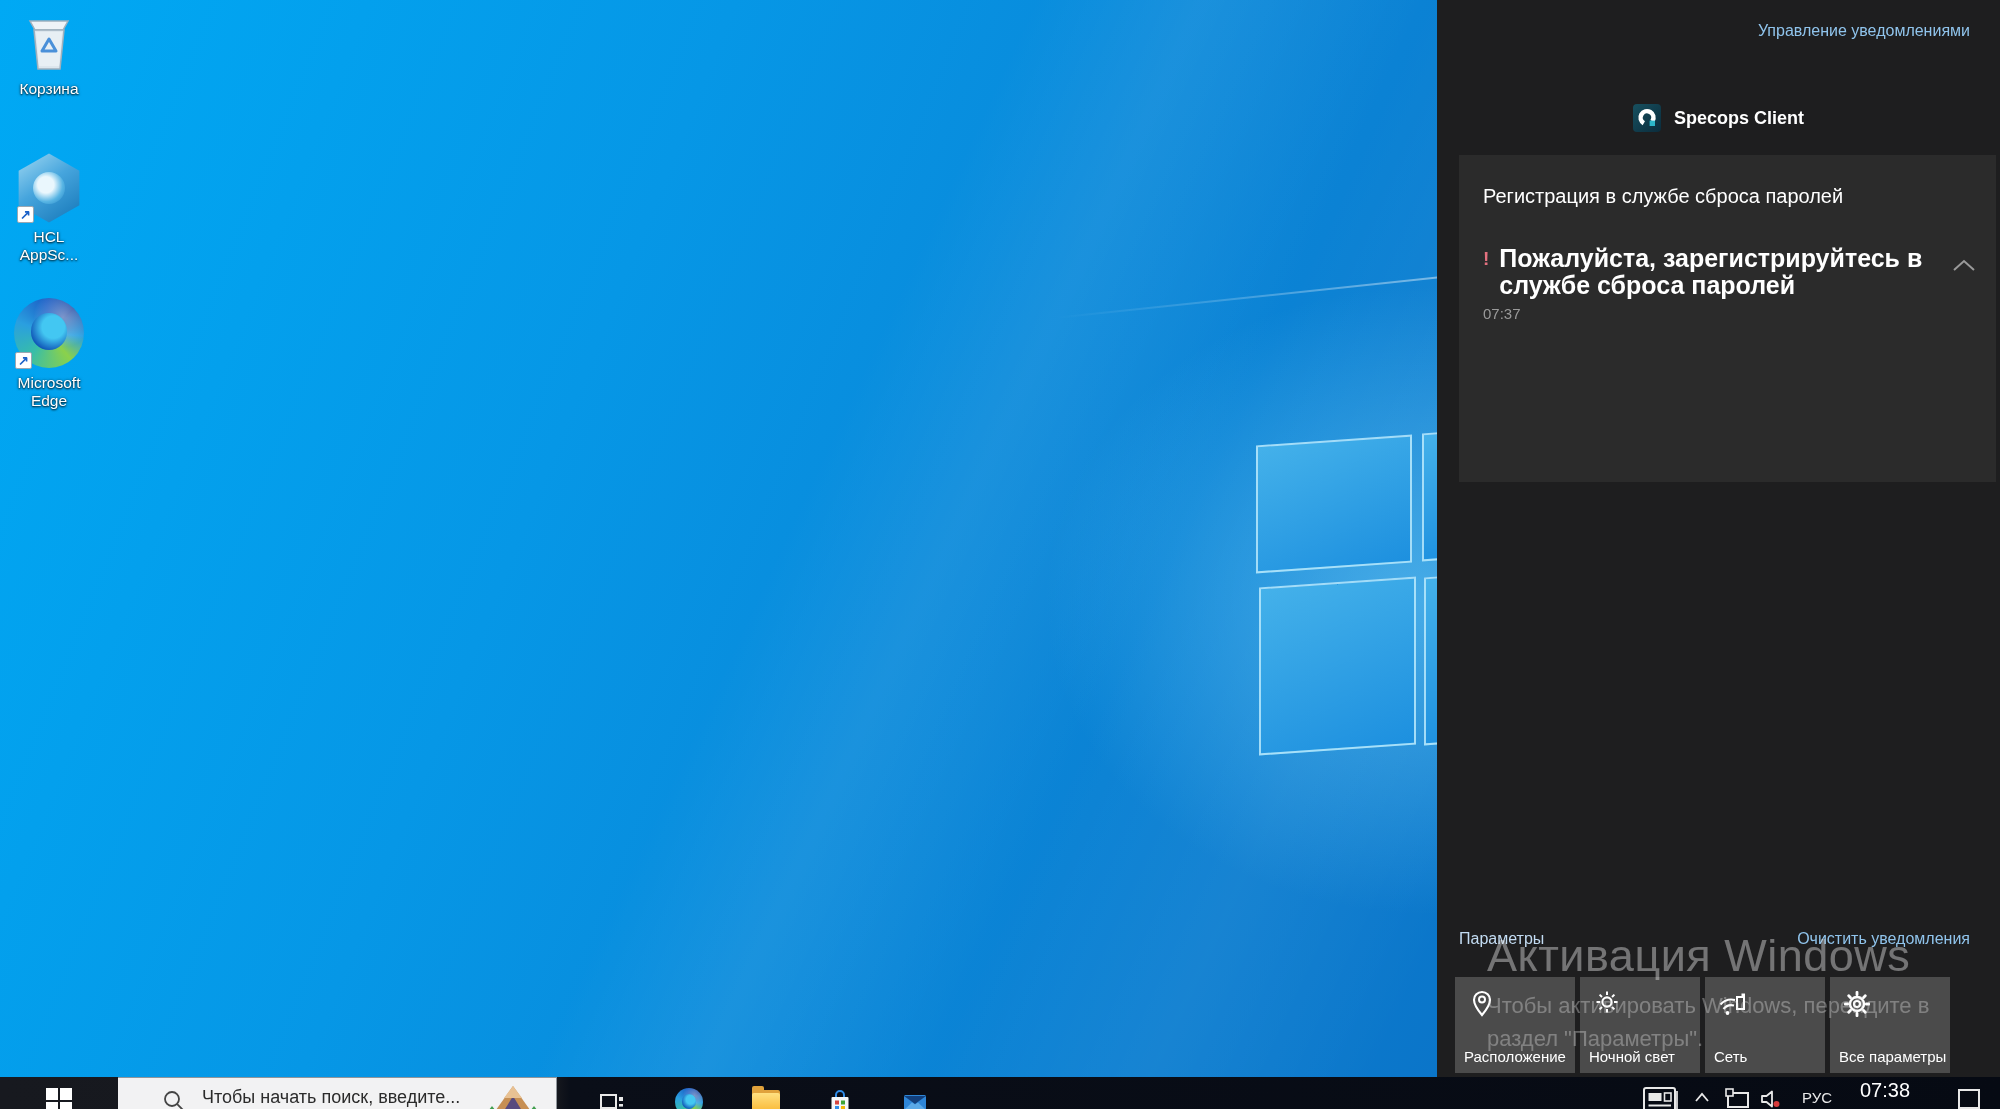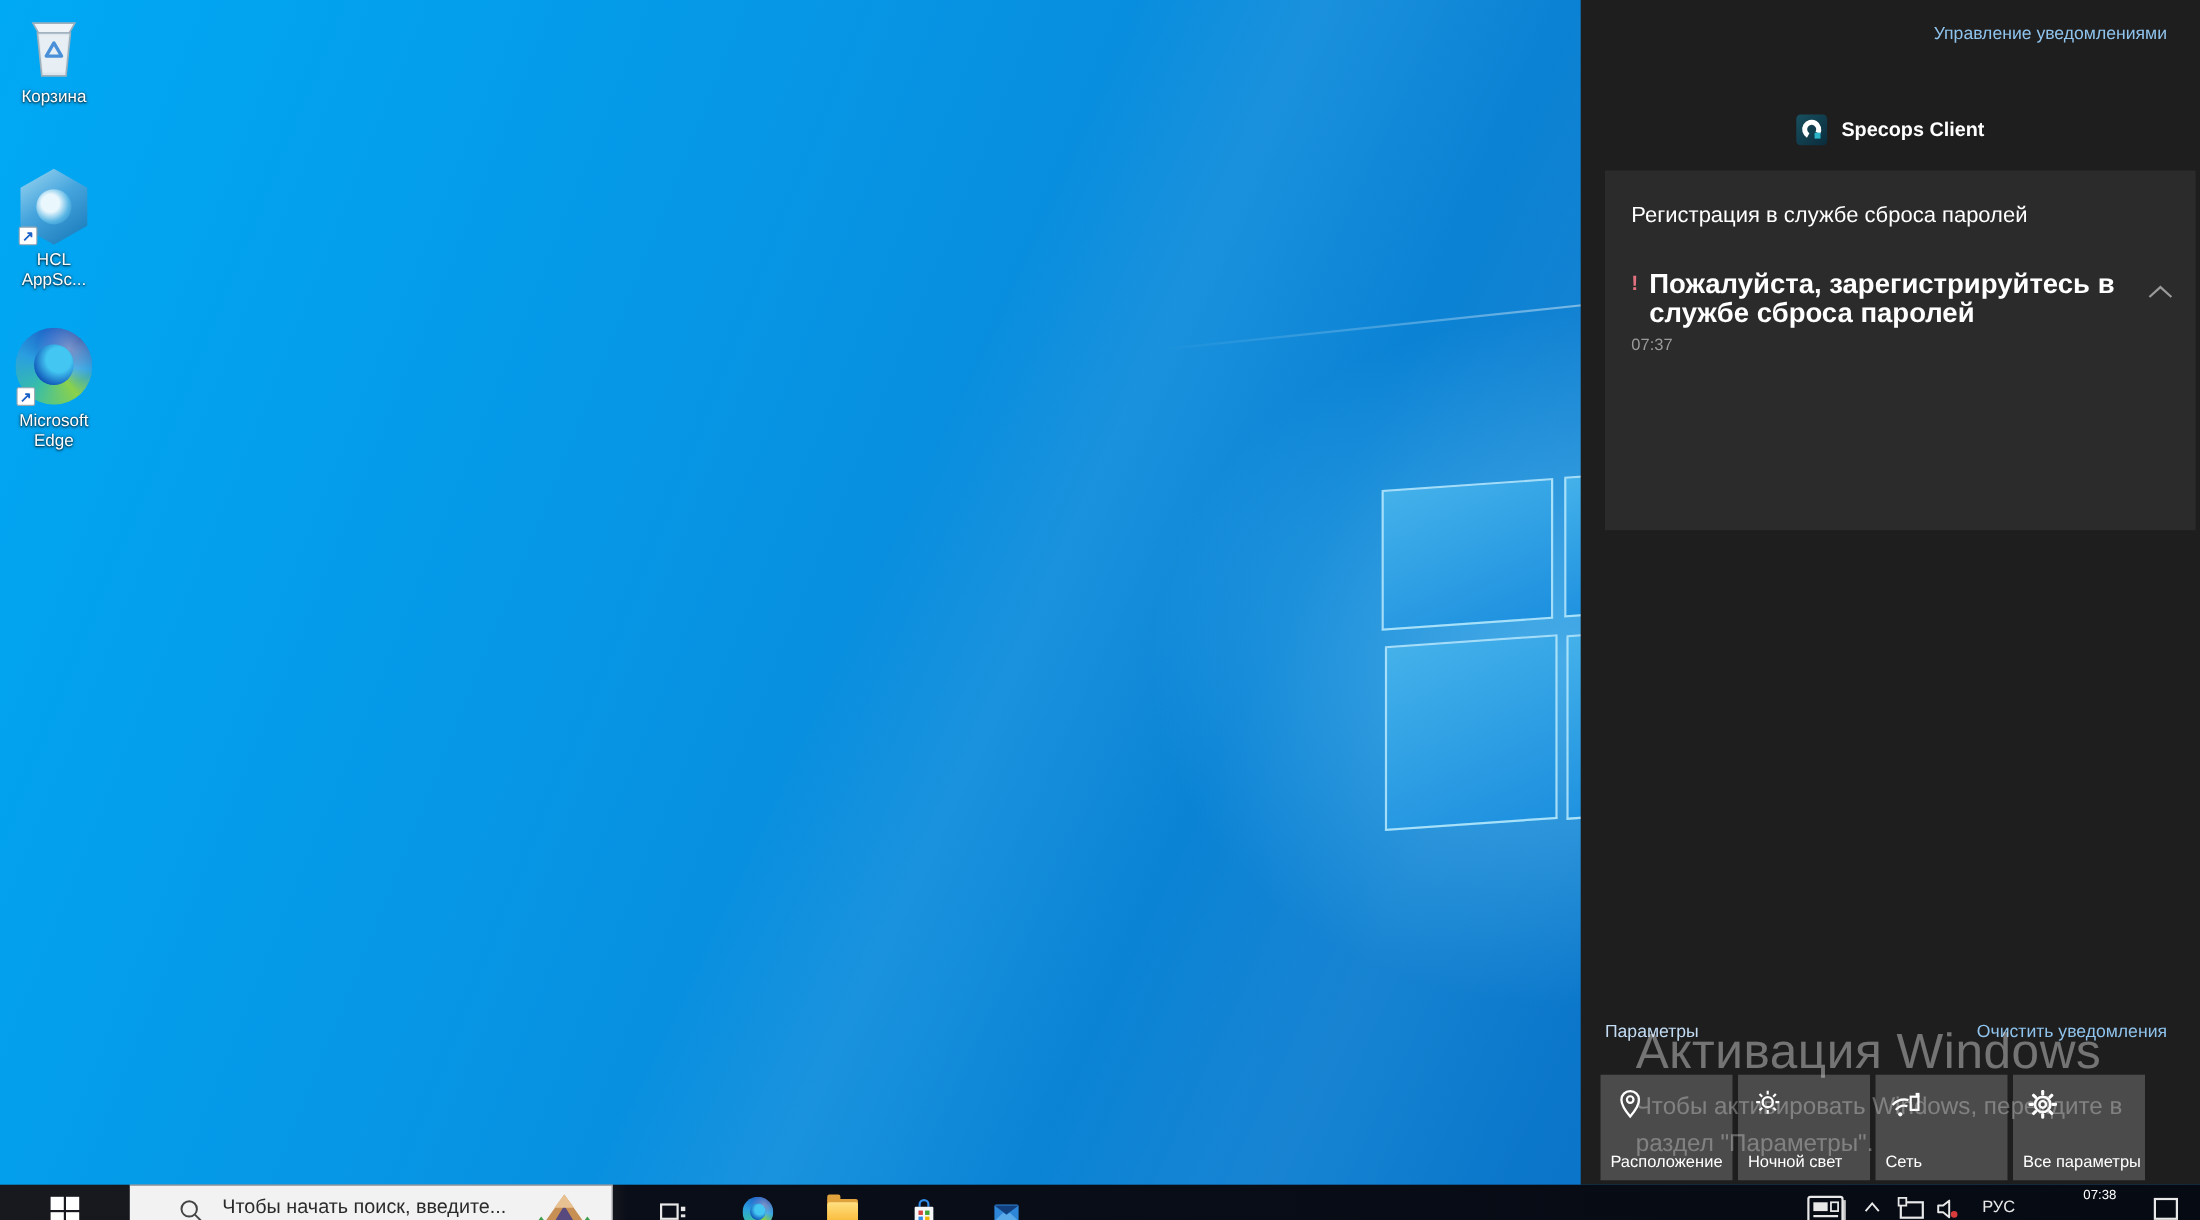--- a/index.html
+++ b/index.html
@@ -88,21 +88,21 @@
   .tb-icon { position:absolute; top:0; width:48px; height:48px; display:flex; justify-content:center; cursor:pointer; }
   .tb-icon > * { margin-top:11px; }
   .folder-art { position:relative; width:28px; height:22px; margin-top:13px; }
   .folder-art .back { position:absolute; inset:0; background:#e0a23c; border-radius:2px; }
   .folder-art .back::before { content:""; position:absolute; left:0; top:-4px; width:12px; height:6px;
     background:#e0a23c; border-radius:2px 2px 0 0; }
   .folder-art .front { position:absolute; left:0; top:3px; width:28px; height:19px; border-radius:2px;
     background:linear-gradient(180deg,#ffe081,#f9b835); }
   .tray-item { position:absolute; cursor:pointer; }
   .tray-text { color:#e9e9e9; font-size:15px; }
-  .clock { position:absolute; left:1860px; top:2px; width:64px; text-align:right; color:#fff; font-size:12px; cursor:pointer; }
+  .clock { position:absolute; left:1860px; top:2px; width:64px; text-align:left; color:#fff; font-size:20px; cursor:pointer; }
   .ac-btn { position:absolute; left:1958px; top:12px; width:22px; height:20px; border:2px solid #e8e8e8; cursor:pointer; }
 
   svg { display:block; }
 </style>
 </head>
 <body>
 
 <div class="screen">
 
   <div class="wallpaper">

